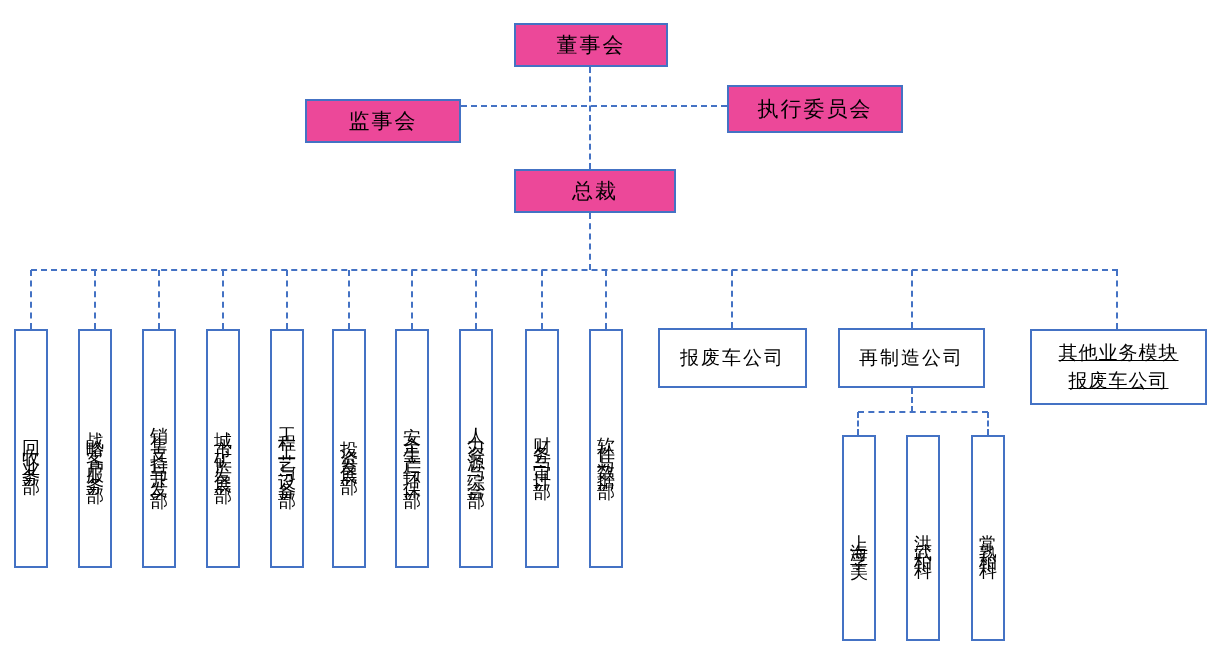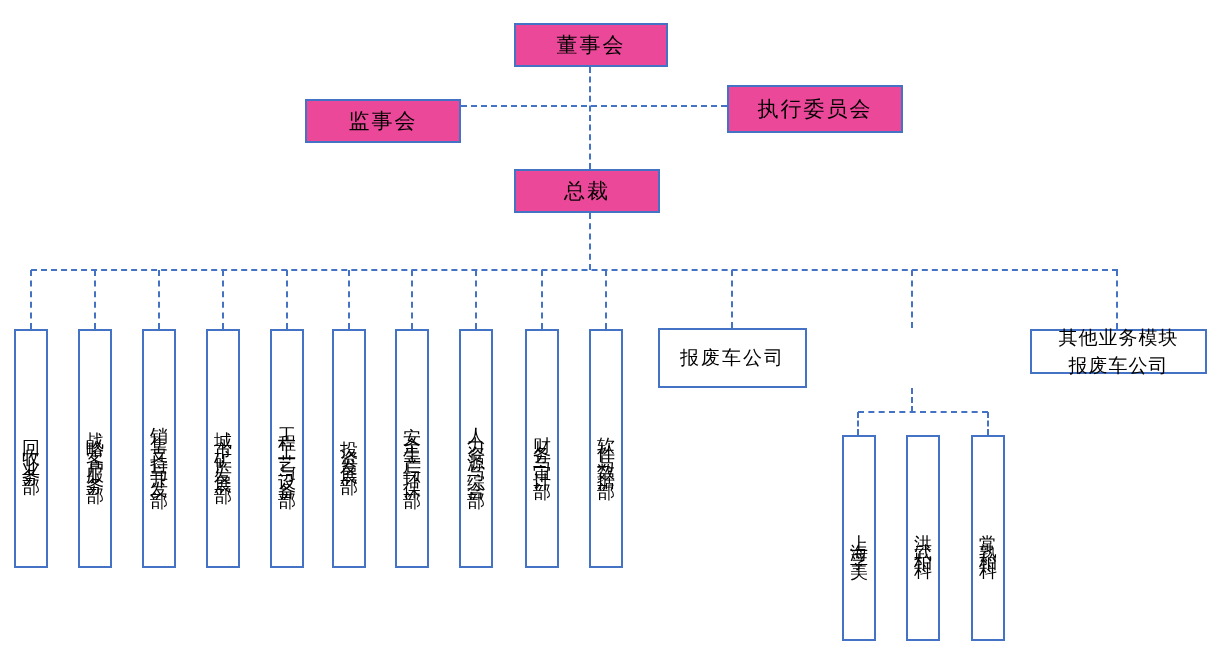--- a/index.html
+++ b/index.html
@@ -84,21 +84,21 @@
   </div>
 
   <div class="box filled top-label" style="left:305px;top:85px;width:156px;height:44px;margin-top:14px;">
     <span>监事会</span>
   </div>
 
   <div class="box filled top-label" style="left:727px;top:85px;width:176px;height:48px;">
     <span>执行委员会</span>
   </div>
 
-  <div class="box filled top-label" style="left:514px;top:169px;width:146px;height:44px;">
+  <div class="box filled top-label" style="left:514px;top:169px;width:162px;height:44px;">
     <span>总裁</span>
   </div>
 
   <div class="vbox" style="left:14px;top:329px;width:34px;height:239px;">
     <span class="vtext">回收业务部</span>
   </div>
   <div class="vbox" style="left:78px;top:329px;width:34px;height:239px;">
     <span class="vtext">战略客户服务部</span>
   </div>
   <div class="vbox" style="left:142px;top:329px;width:34px;height:239px;">
@@ -123,22 +123,25 @@
     <span class="vtext">财务与审计部</span>
   </div>
   <div class="vbox" style="left:589px;top:329px;width:34px;height:239px;">
     <span class="vtext">软件与数据部</span>
   </div>
 
   <div class="box co-label" style="left:658px;top:328px;width:149px;height:60px;">
     <span>报废车公司</span>
   </div>
 
+  <div class="box co-label" style="left:838px;top:328px;width:147px;height:60px;">
+    <span>再制造公司</span>
+  </div>
 
-  <div class="box two-line" style="left:1030px;top:329px;width:177px;height:45px;">
+  <div class="box two-line" style="left:1030px;top:329px;width:177px;height:76px;text-decoration:underline;">
     <div>
       <span>其他业务模块</span>
       <span>报废车公司</span>
     </div>
   </div>
 
   <div class="vbox" style="left:842px;top:435px;width:34px;height:206px;">
     <span class="vtext">上海孚美</span>
   </div>
   <div class="vbox" style="left:906px;top:435px;width:34px;height:206px;">

